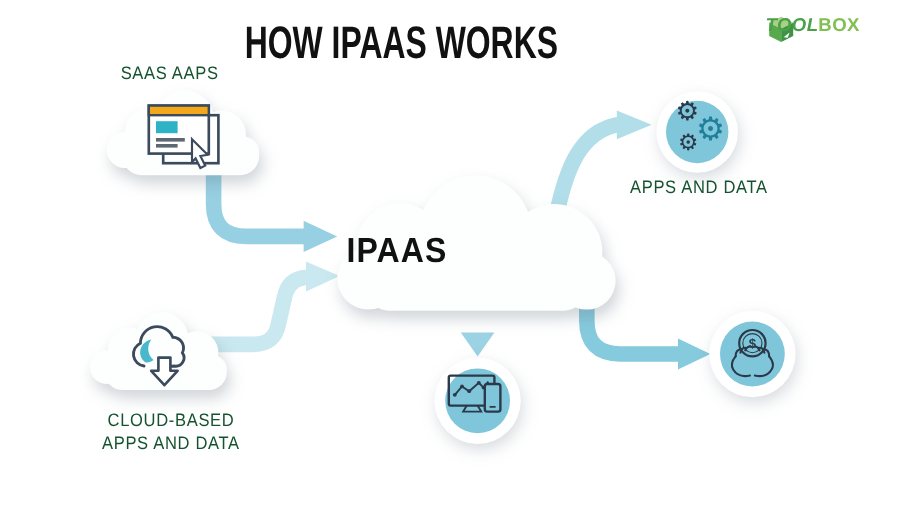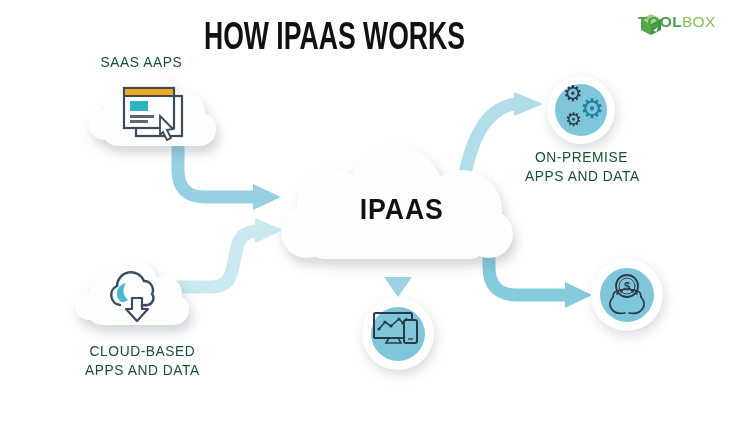--- a/index.html
+++ b/index.html
@@ -3,26 +3,26 @@
 <meta charset="utf-8">
 <style>
   html,body{margin:0;padding:0;}
   body{font-family:"Liberation Sans",sans-serif;background:#fff;}
   .canvas{position:relative;width:750px;height:422px;background:#ffffff;overflow:hidden;}
   .abs{position:absolute;}
   .title{top:15px;left:0;width:668px;text-align:center;font-weight:bold;font-size:38px;color:#111;white-space:nowrap;}
   .title .squeeze{display:inline-block;transform:scaleX(0.70);transform-origin:center;}
   .label{color:#14532d;font-size:15px;letter-spacing:0.6px;text-align:center;line-height:19px;white-space:nowrap;}
   .label .squeeze{display:inline-block;transform:scaleX(0.92);transform-origin:center;}
-  .ipaas-label{left:285px;top:193px;width:233px;text-align:center;font-weight:bold;font-size:29px;letter-spacing:1px;color:#111;}
+  .ipaas-label{left:285px;top:193px;width:233px;font-weight:bold;font-size:29px;letter-spacing:1px;color:#111;}
   .ipaas-label .squeeze{display:inline-block;transform:scaleX(0.92);transform-origin:center;}
   .logo{left:638px;top:13px;display:flex;align-items:center;gap:4px;}
   .logo-text{font-size:15.5px;letter-spacing:0.3px;}
-  .logo-tool{font-weight:bold;color:#4aa147;}
-  .logo-box{font-weight:normal;color:#82bf52;}
+  .logo-tool{font-weight:bold;color:#4aa147;font-style:italic;}
+  .logo-box{font-weight:bold;color:#82bf52;}
   .gear{position:absolute;color:#2b3a4a;line-height:1;font-family:"DejaVu Sans",sans-serif;}
   svg{display:block;}
   .cloud-shadow{filter:drop-shadow(3px 7px 6px rgba(100,115,130,0.30));}
   .circle-shadow{filter:drop-shadow(2px 5px 6px rgba(100,115,130,0.25));}
 </style>
 </head>
 <body>
 
 <div class="canvas">
 
@@ -163,21 +163,20 @@
   <div class="abs ipaas-label">
     <span class="squeeze">IPAAS</span>
   </div>
 
   <div class="abs label" style="left:71px;top:341px;width:142px;">
     <div><span class="squeeze">CLOUD-BASED</span></div>
     <div><span class="squeeze">APPS AND DATA</span></div>
   </div>
 
   <div class="abs label" style="left:512px;top:147px;width:140px;">
-    <div><span class="squeeze">ON-PREMISE</span></div>
     <div><span class="squeeze">APPS AND DATA</span></div>
   </div>
 
 
 
   <div class="abs gear" style="left:563px;top:83px;font-size:22px;">⚙</div>
   <div class="abs gear" style="left:580px;top:95px;font-size:27px;color:#20809b;">⚙</div>
   <div class="abs gear" style="left:565px;top:110px;font-size:19px;">⚙</div>
 
 </div>

